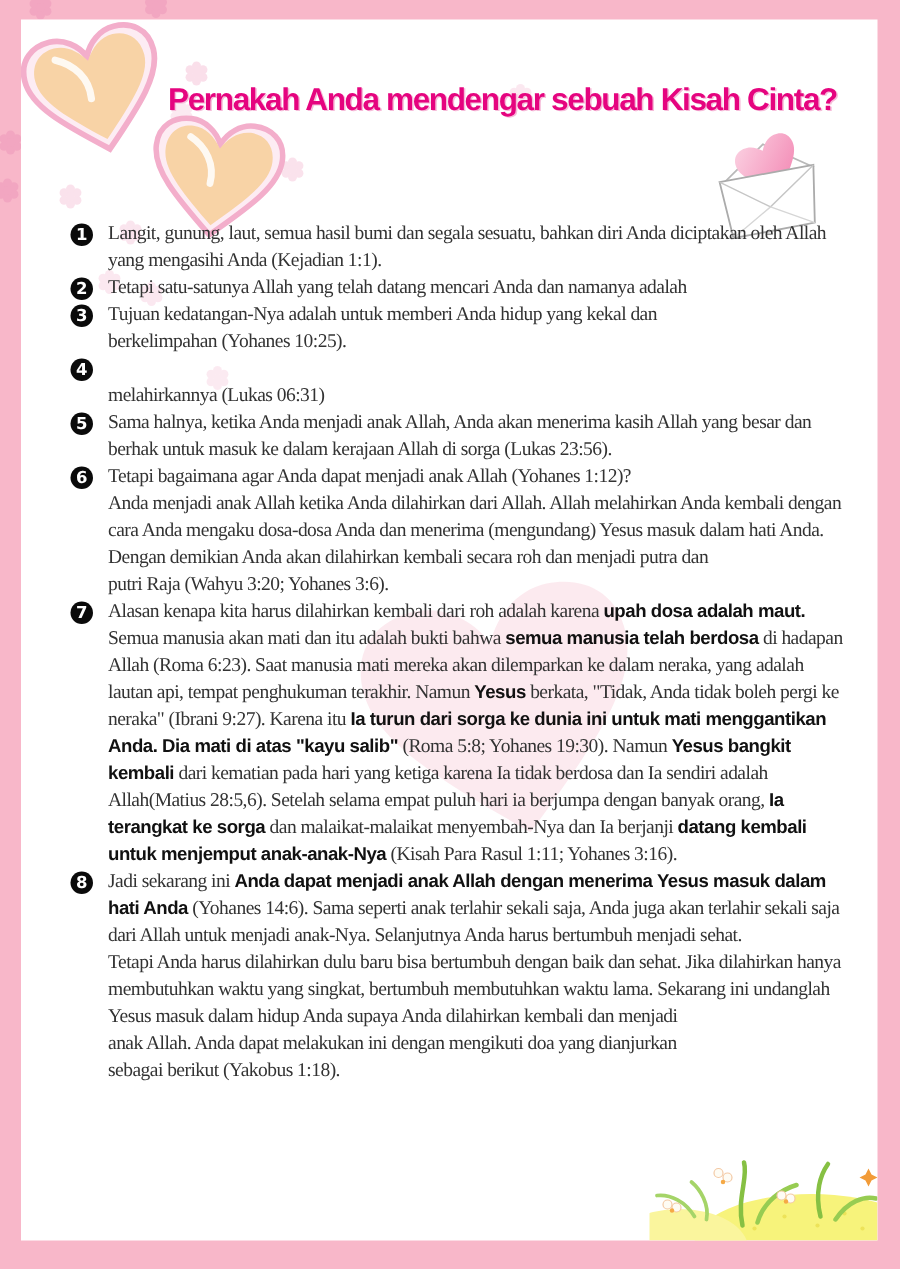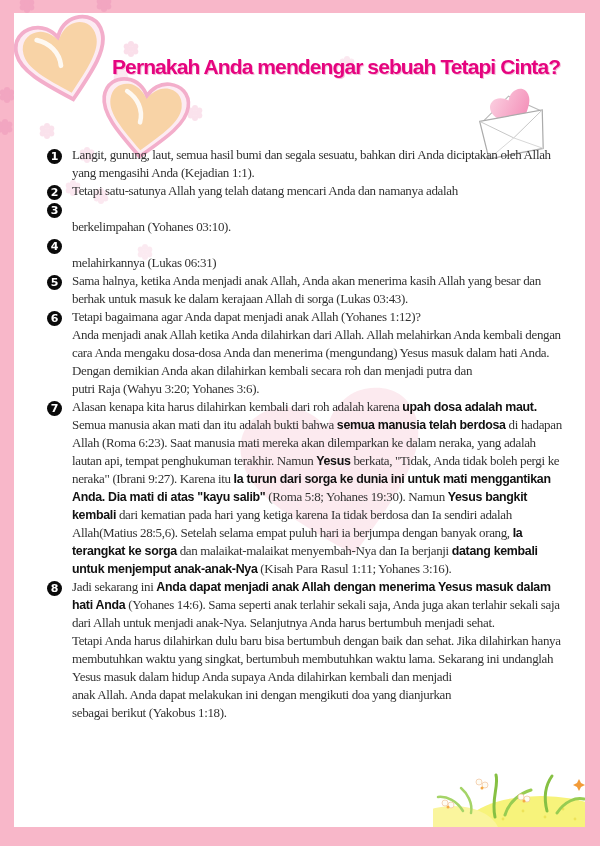--- a/index.html
+++ b/index.html
@@ -89,42 +89,42 @@
         <polygon points="11,33 79,29 75,70 16,74" fill="#FFFFFF" stroke="#ABABAB" stroke-width="1.3"></polygon>
         <path d="M11,33 L45,55 L79,29" fill="none" stroke="#C6C6C6" stroke-width="1"></path>
         <path d="M16,74 L45,55 M75,70 L45,55" fill="none" stroke="#D6D6D6" stroke-width="1"></path>
       </g>
     </svg>
 
     <svg class="deco" style="left:226px;top:368px;width:195px;height:195px;transform:rotate(-12deg);" viewBox="0 0 100 90">
       <path d="M50,85 C22,60 4,43 4,25 C4,10 15,3 27,3 C37,3 46,10 50,19 C54,10 63,3 73,3 C85,3 96,10 96,25 C96,43 78,60 50,85 Z" fill="#FBE5EB" opacity="0.8"></path>
     </svg>
 
-    <div class="title">Pernakah Anda mendengar sebuah Tetapi Cinta?</div>
+    <div class="title">Pernakah Anda mendengar sebuah Kisah Cinta?</div>
 
     <div class="items">
         <div class="item">
           <span class="marker">1</span>
           <div class="item-text"><span>Langit, gunung, laut, semua hasil bumi dan segala sesuatu, bahkan diri Anda diciptakan oleh Allah yang mengasihi Anda (Kejadian 1:1).</span></div>
         </div>
         <div class="item">
           <span class="marker">2</span>
           <div class="item-text"><span>Tetapi satu-satunya Allah yang telah datang mencari Anda dan namanya adalah</span><br></div>
         </div>
         <div class="item">
           <span class="marker">3</span>
-          <div class="item-text"><br><span>berkelimpahan (Yohanes 03:10).</span></div>
+          <div class="item-text"><span>Tujuan kedatangan-Nya adalah untuk memberi Anda hidup yang kekal dan</span><br><span>berkelimpahan (Yohanes 10:25).</span></div>
         </div>
         <div class="item">
           <span class="marker">4</span>
           <div class="item-text"><br><span>melahirkannya (Lukas 06:31)</span></div>
         </div>
         <div class="item">
           <span class="marker">5</span>
-          <div class="item-text"><span>Sama halnya, ketika Anda menjadi anak Allah, Anda akan menerima kasih Allah yang besar dan berhak untuk masuk ke dalam kerajaan Allah di sorga (Lukas 03:43).</span></div>
+          <div class="item-text"><span>Sama halnya, ketika Anda menjadi anak Allah, Anda akan menerima kasih Allah yang besar dan berhak untuk masuk ke dalam kerajaan Allah di sorga (Lukas 23:56).</span></div>
         </div>
         <div class="item">
           <span class="marker">6</span>
           <div class="item-text"><span>Tetapi bagaimana agar Anda dapat menjadi anak Allah (Yohanes 1:12)?</span><br><span>Anda menjadi anak Allah ketika Anda dilahirkan dari Allah. Allah melahirkan Anda kembali dengan cara Anda mengaku dosa-dosa Anda dan menerima (mengundang) Yesus masuk dalam hati Anda. Dengan demikian Anda akan dilahirkan kembali secara roh dan menjadi putra dan</span><br><span>putri Raja (Wahyu 3:20; Yohanes 3:6).</span></div>
         </div>
         <div class="item">
           <span class="marker">7</span>
           <div class="item-text"><span>Alasan kenapa kita harus dilahirkan kembali dari roh adalah karena </span><span class="b">upah dosa adalah maut.</span><span> Semua manusia akan mati dan itu adalah bukti bahwa </span><span class="b">semua manusia telah berdosa</span><span> di hadapan Allah (Roma 6:23). Saat manusia mati mereka akan dilemparkan ke dalam neraka, yang adalah lautan api, tempat penghukuman terakhir. Namun </span><span class="b">Yesus</span><span> berkata, "Tidak, Anda tidak boleh pergi ke neraka" (Ibrani 9:27). Karena itu </span><span class="b">Ia turun dari sorga ke dunia ini untuk mati menggantikan Anda. Dia mati di atas "kayu salib"</span><span> (Roma 5:8; Yohanes 19:30). Namun </span><span class="b">Yesus bangkit kembali</span><span> dari kematian pada hari yang ketiga karena Ia tidak berdosa dan Ia sendiri adalah Allah(Matius 28:5,6). Setelah selama empat puluh hari ia berjumpa dengan banyak orang, </span><span class="b">Ia terangkat ke sorga</span><span> dan malaikat-malaikat menyembah-Nya dan Ia berjanji </span><span class="b">datang kembali untuk menjemput anak-anak-Nya</span><span> (Kisah Para Rasul 1:11; Yohanes 3:16).</span></div>
         </div>
         <div class="item">

